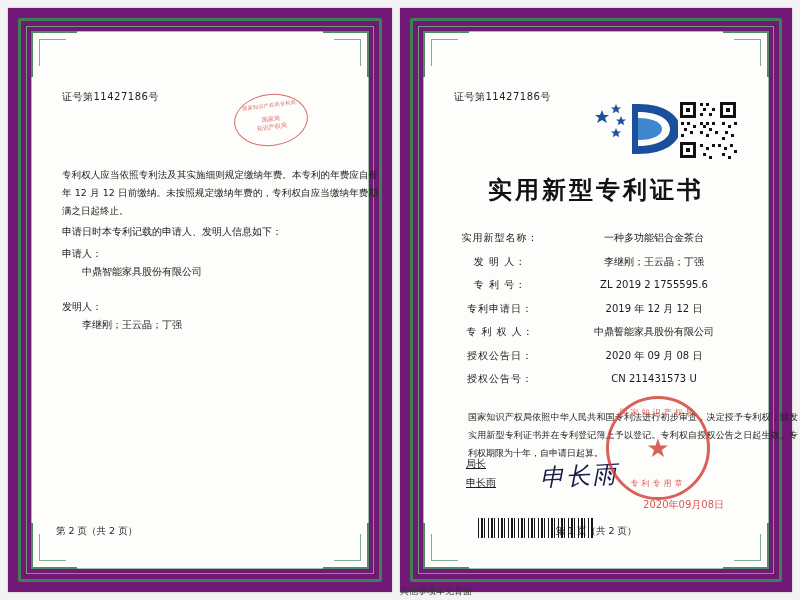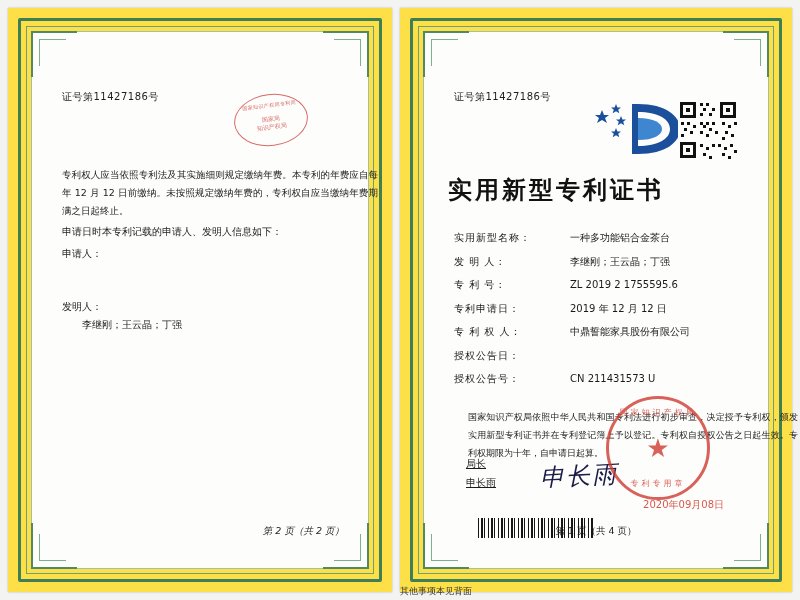--- a/index.html
+++ b/index.html
@@ -14,21 +14,21 @@
     width: 800px; height: 600px;
     background: #f3f3f1;
     overflow: hidden;
   }
 
   
   .cert {
     position: absolute;
     top: 8px;
     height: 584px;
-    background: #fde047;
+    background: #701a75;
     box-shadow: 0 0 2px rgba(0,0,0,0.25);
   }
   .cert.left  { left: 8px;  width: 384px; }
   .cert.right { left: 400px; width: 392px; }
 
   
   .frame-outer {
     position: absolute;
     top: 10px; left: 10px; right: 10px; bottom: 10px;
     border: 3px solid #3f7f55;
@@ -92,21 +92,21 @@
   
   .left .serial { position: absolute; top: 34px; left: 6px; }
   .left .para-1 { position: absolute; top: 110px; left: 6px; width: 316px; }
   .left .applicant-head { position: absolute; top: 165px; left: 6px; text-align: center; }
   .left .applicant-label { position: absolute; top: 187px; left: 6px; }
   .left .applicant-name  { position: absolute; top: 205px; left: 26px; }
   .left .inventor-label   { position: absolute; top: 240px; left: 6px; }
   .left .inventor-name    { position: absolute; top: 258px; left: 26px; }
   .left .page-no {
     position: absolute; bottom: 6px; left: 0; right: 0;
-    text-align: right; font-size: 9.5px; color: #1d1d1d; font-style: italic;
+    text-align: left; font-size: 9.5px; color: #1d1d1d;
   }
 
   
   .oval-stamp {
     position: absolute;
     top: 38px; right: 36px;
     width: 74px; height: 52px;
     border: 1.6px solid #c8332f;
     border-radius: 50%;
     color: #c8332f;
@@ -138,35 +138,36 @@
   }
   .qr {
     position: absolute;
     top: 44px; right: 6px;
     width: 60px; height: 60px;
   }
 
   .cert-title {
     position: absolute;
     top: 118px; left: 0; right: 0;
-    text-align: left;
+    text-align: center;
     font-size: 24px;
     font-weight: bold;
     letter-spacing: 3px;
     color: #111;
     font-family: "DejaVu Serif", "Liberation Serif", serif;
   }
 
   .fields { position: absolute; top: 170px; left: 6px; right: 6px; }
   .field-row {
     display: flex;
     font-size: 10px;
     color: #1a1a1a;
     line-height: 2.35;
     white-space: nowrap;
+    text-align: center;
   }
   .field-key {
     width: 92px;
     flex: none;
     letter-spacing: 1px;
   }
   .field-val { flex: 1; margin-left: 24px; }
 
   .right .para-2 {
     position: absolute;
@@ -296,20 +297,21 @@
             <div class="oval-stamp">
               <div class="arc">国家知识产权局专利局</div>
               <div class="mid">国家局<br>知识产权局</div>
             </div>
 
             <div class="body-para para-1">专利权人应当依照专利法及其实施细则规定缴纳年费。本专利的年费应自每年 12 月 12 日前缴纳。未按照规定缴纳年费的，专利权自应当缴纳年费期满之日起终止。</div>
 
             <div class="label-line applicant-head">申请日时本专利记载的申请人、发明人信息如下：</div>
 
             <div class="label-line applicant-label">申请人：</div>
+            <div class="label-line applicant-name">中鼎智能家具股份有限公司</div>
 
             <div class="label-line inventor-label">发明人：</div>
             <div class="label-line inventor-name">李继刚；王云晶；丁强</div>
 
             <div class="page-no">第 2 页（共 2 页）</div>
           </div>
         </div>
       </div>
     </div>
   </div>
@@ -417,20 +419,21 @@
               <div class="field-row">
                 <div class="field-key">专利申请日：</div>
                 <div class="field-val">2019 年 12 月 12 日</div>
               </div>
               <div class="field-row">
                 <div class="field-key">专 利 权 人：</div>
                 <div class="field-val">中鼎誓能家具股份有限公司</div>
               </div>
               <div class="field-row">
                 <div class="field-key">授权公告日：</div>
+                <div class="field-val">2020 年 09 月 08 日</div>
               </div>
               <div class="field-row">
                 <div class="field-key">授权公告号：</div>
                 <div class="field-val">CN 211431573 U</div>
               </div>
             </div>
 
             <div class="para-2">国家知识产权局依照中华人民共和国专利法进行初步审查，决定授予专利权，颁发实用新型专利证书并在专利登记簿上予以登记。专利权自授权公告之日起生效。专利权期限为十年，自申请日起算。</div>
 
 
@@ -444,21 +447,21 @@
             <div class="signature">申长雨</div>
 
             <div class="round-seal">
               <div class="seal-top">国家知识产权局</div>
               <div class="seal-star">★</div>
               <div class="seal-bottom">专利专用章</div>
             </div>
 
             <div class="seal-date">2020年09月08日</div>
 
-            <div class="page-no">第 1 页（共 4 页）</div>
+            <div class="page-no">第 1 页（共 2 页）</div>
           </div>
         </div>
       </div>
     </div>
   </div>
 
   <div class="footnote">其他事项本见背面</div>
 </div>
 
 </body></html>

